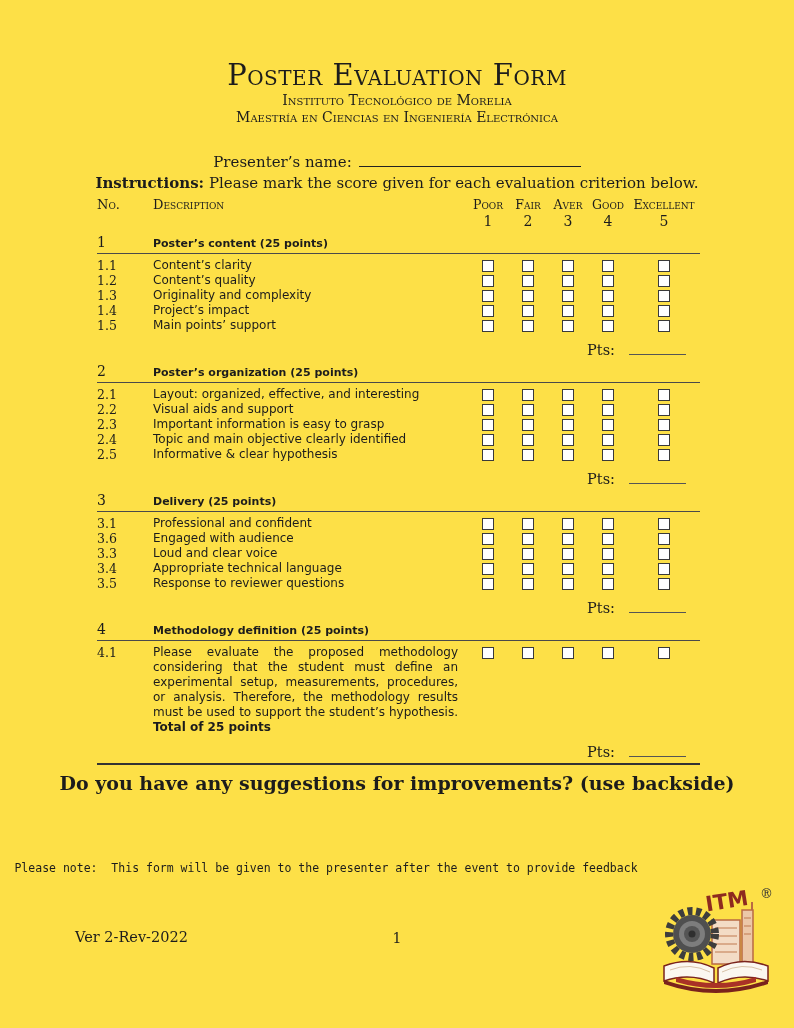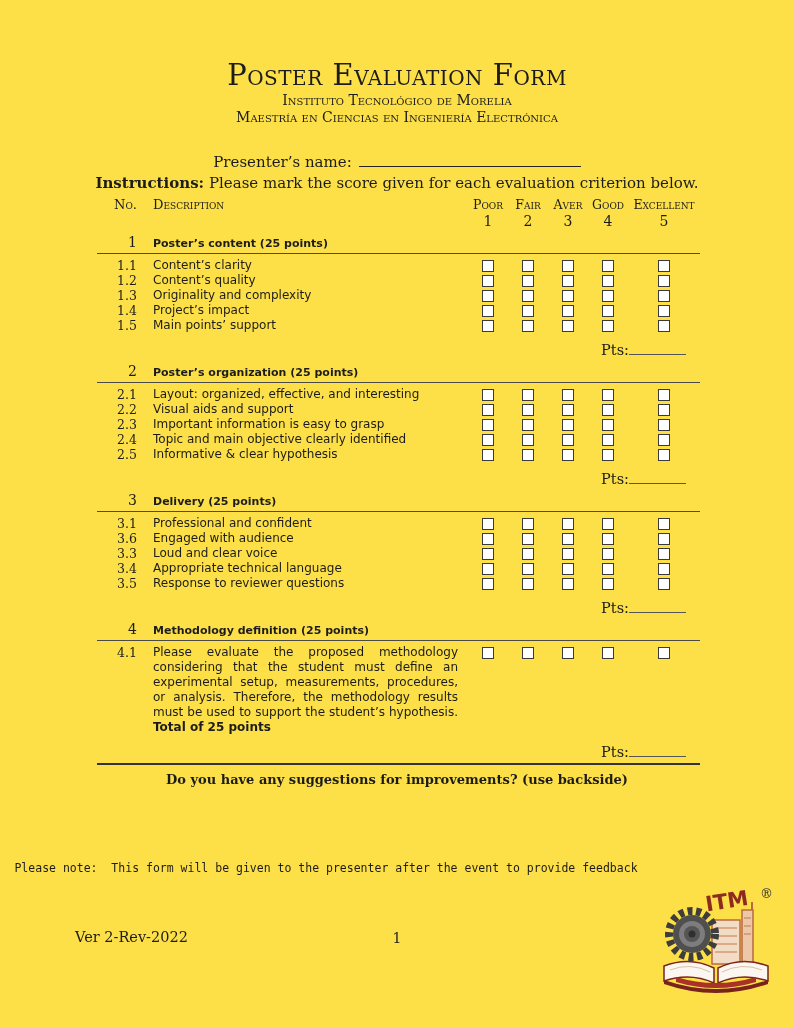--- a/index.html
+++ b/index.html
@@ -9,45 +9,45 @@
   .titleblock{text-align:center;padding-top:58px;}
   .form-title{margin:0;font-size:29px;font-weight:500;font-variant:small-caps;letter-spacing:0.5px;}
   .subtitle{font-size:14px;font-variant:small-caps;line-height:17px;}
   
   .presenter-row{margin-top:27px;display:flex;justify-content:center;align-items:baseline;gap:7px;font-size:15px;}
   .name-line{display:inline-block;width:222px;height:13px;border-bottom:1.3px solid #222;}
   .instructions{text-align:center;font-size:15px;margin-top:3px;}
   
   .table{position:absolute;left:97px;top:197px;width:603px;}
   .row{display:flex;}
-  .no-cell{flex:none;width:40px;text-align:right;}
+  .no-cell{flex:none;width:40px;text-align:left;}
   .desc-cell{flex:1;padding-left:16px;}
   .score-area,.score-cols{display:flex;flex:none;align-items:flex-end;}
   .score-cell,.score-col{flex:none;width:40px;}
   .score-cell{display:flex;justify-content:center;}
   .score-col{text-align:center;}
   .score-cell.wide,.score-col.wide{width:72px;}
   .thead{display:flex;font-size:13px;}
   .th{font-variant:small-caps;}
   .sc-label{font-size:12.5px;font-variant:small-caps;white-space:nowrap;}
   .sc-num{font-size:14px;margin-top:1px;}
   .sec-head{margin-top:5px;margin-bottom:3px;align-items:baseline;}
   .sec-no{font-size:14px;}
   .sec-title{font-family:"DejaVu Sans",sans-serif;font-weight:bold;font-size:11px;}
   .rule{border-top:1.6px solid #4a4a4a;margin-bottom:4px;}
   .item{align-items:flex-start;min-height:15px;}
   .item-no{font-size:12.5px;line-height:15px;}
   .item-desc{font-family:"DejaVu Sans",sans-serif;font-size:12px;line-height:15px;}
   .item.tall .item-desc{text-align:justify;padding-right:10px;}
   .cb{display:inline-block;width:10px;height:10px;border:1.2px solid #3a3a3a;background:#fff;margin-top:2px;}
-  .pts-row{display:flex;justify-content:flex-end;align-items:baseline;margin:9px 14px 2px 0;font-size:14.5px;}
+  .pts-row{display:flex;justify-content:flex-end;align-items:baseline;gap:14px;margin:9px 14px 2px 0;font-size:14.5px;}
   .pts-line{display:inline-block;width:57px;height:11px;border-bottom:1.3px solid #555;}
   .final-rule{border-top:2.2px solid #333;margin-top:3px;}
   
-  .suggestions{position:absolute;top:772px;left:0;width:794px;text-align:center;font-weight:bold;font-size:13px;}
+  .suggestions{position:absolute;top:772px;left:0;width:794px;text-align:center;font-weight:bold;font-size:19px;}
   .note{position:absolute;top:861px;left:0;width:652px;text-align:center;
         font-family:"DejaVu Sans Mono",monospace;font-size:11.5px;white-space:pre;}
   .footer-version{position:absolute;left:75px;top:929px;font-size:14.5px;}
   .footer-page{position:absolute;left:0;top:930px;width:794px;text-align:center;font-size:14px;}
   .logo{position:absolute;left:656px;top:880px;width:120px;height:120px;}
 </style>
 </head>
 <body>
 
 <div class="page">

